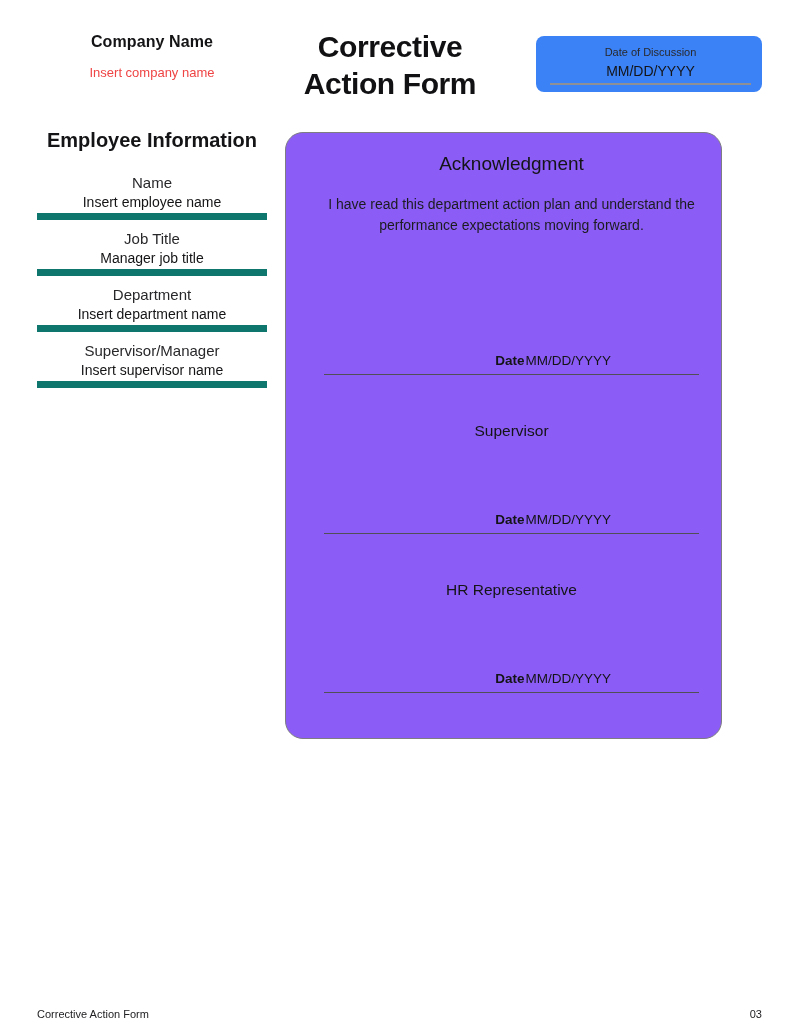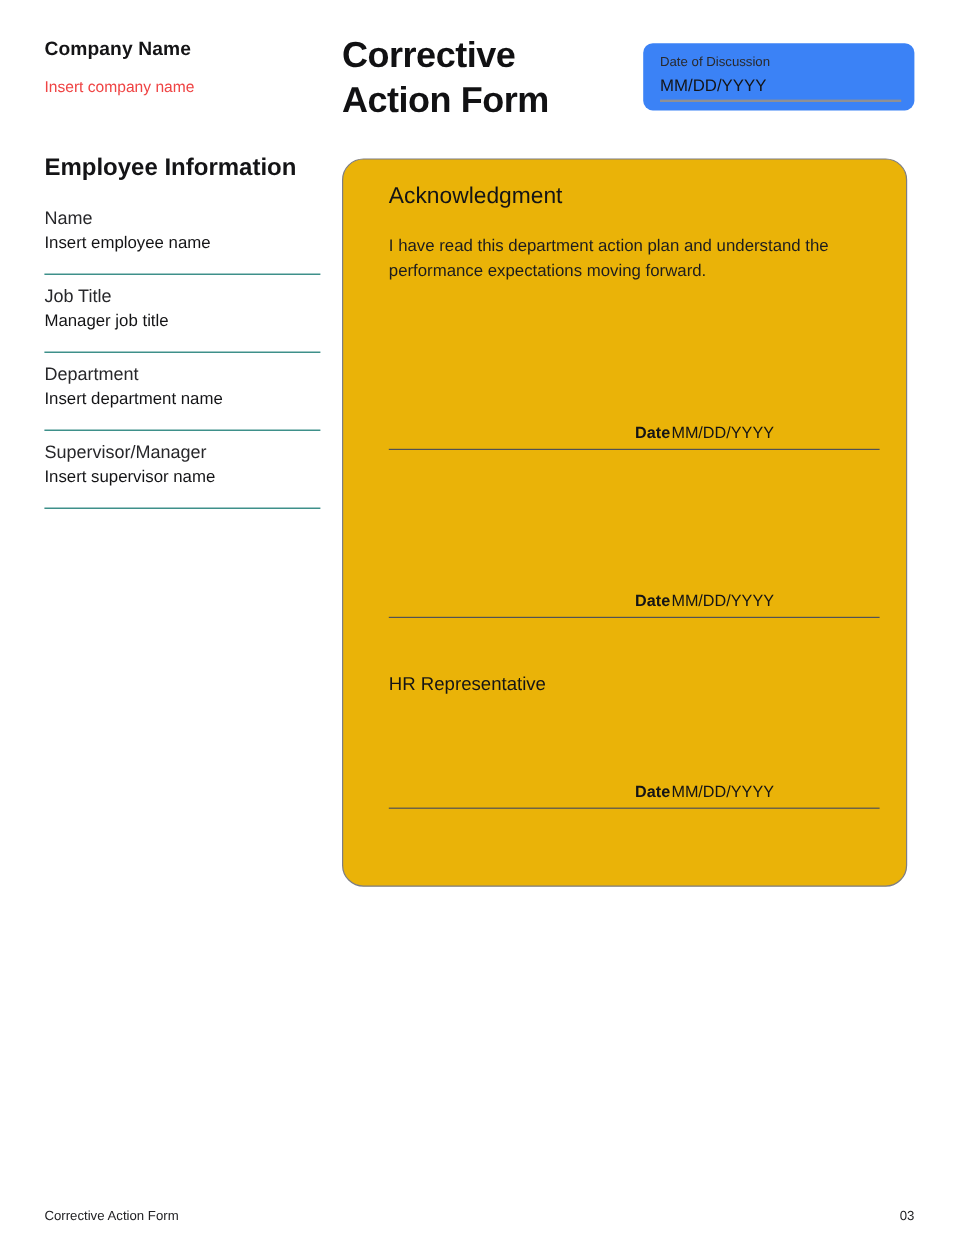--- a/index.html
+++ b/index.html
@@ -8,20 +8,21 @@
     font-family: "Liberation Sans", sans-serif;
     color: #1a1a1c;
     -webkit-font-smoothing: antialiased;
   }
   .page {
     position: relative;
     width: 800px;
     height: 1035px;
     background: #ffffff;
     overflow: hidden;
+    text-align: center;
   }
 
   
   .company-block {
     position: absolute;
     left: 37px;
     top: 33px;
     width: 230px;
   }
   .company-name {
@@ -85,35 +86,35 @@
   .field-label {
     font-size: 15px;
     line-height: 13px;
     color: #28282b;
     margin-bottom: 5px;
   }
   .field-value {
     font-size: 14px;
     line-height: 17px;
     color: #141416;
-    padding-bottom: 17px;
-    border-bottom: 1px solid #0f766e;
+    padding-bottom: 2px;
+    border-bottom: 7px solid #0f766e;
   }
 
   
   .ack-box {
     position: absolute;
     left: 285px;
     top: 132px;
-    width: 471px;
+    width: 437px;
     height: 607px;
     border: 1px solid #7d7d82;
     border-radius: 18px;
     padding: 19px 22px 0 38px;
-    background: #eab308;
+    background: #8b5cf6;
   }
   .ack-heading {
     font-size: 19px;
     line-height: 23px;
     font-weight: 400;
     color: #141416;
   }
   .ack-body {
     margin-top: 19px;
     font-size: 14px;
@@ -206,20 +207,21 @@
     <div class="sig-block first">
       <div class="sig-space"></div>
       <div class="date-row">
         <span class="date-label">Date</span>
         <span class="date-value">MM/DD/YYYY</span>
       </div>
       <div class="sig-line"></div>
     </div>
 
     <div class="sig-block">
+      <div class="sig-role">Supervisor</div>
       <div class="sig-space"></div>
       <div class="date-row">
         <span class="date-label">Date</span>
         <span class="date-value">MM/DD/YYYY</span>
       </div>
       <div class="sig-line"></div>
     </div>
 
     <div class="sig-block">
       <div class="sig-role">HR Representative</div>

